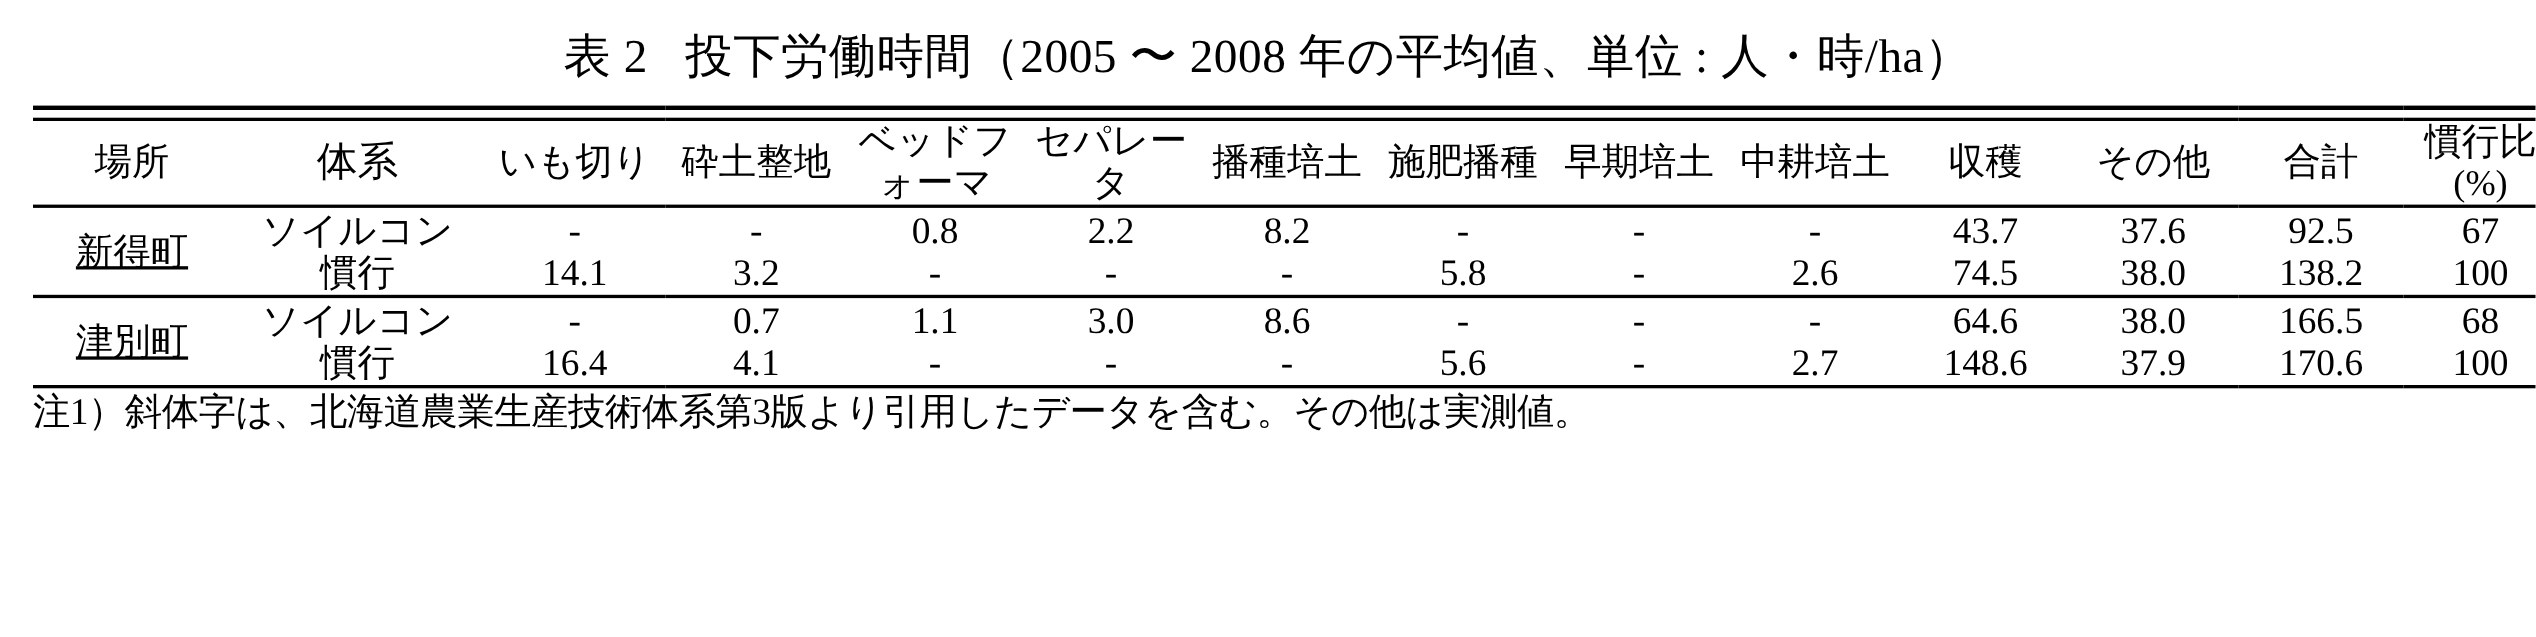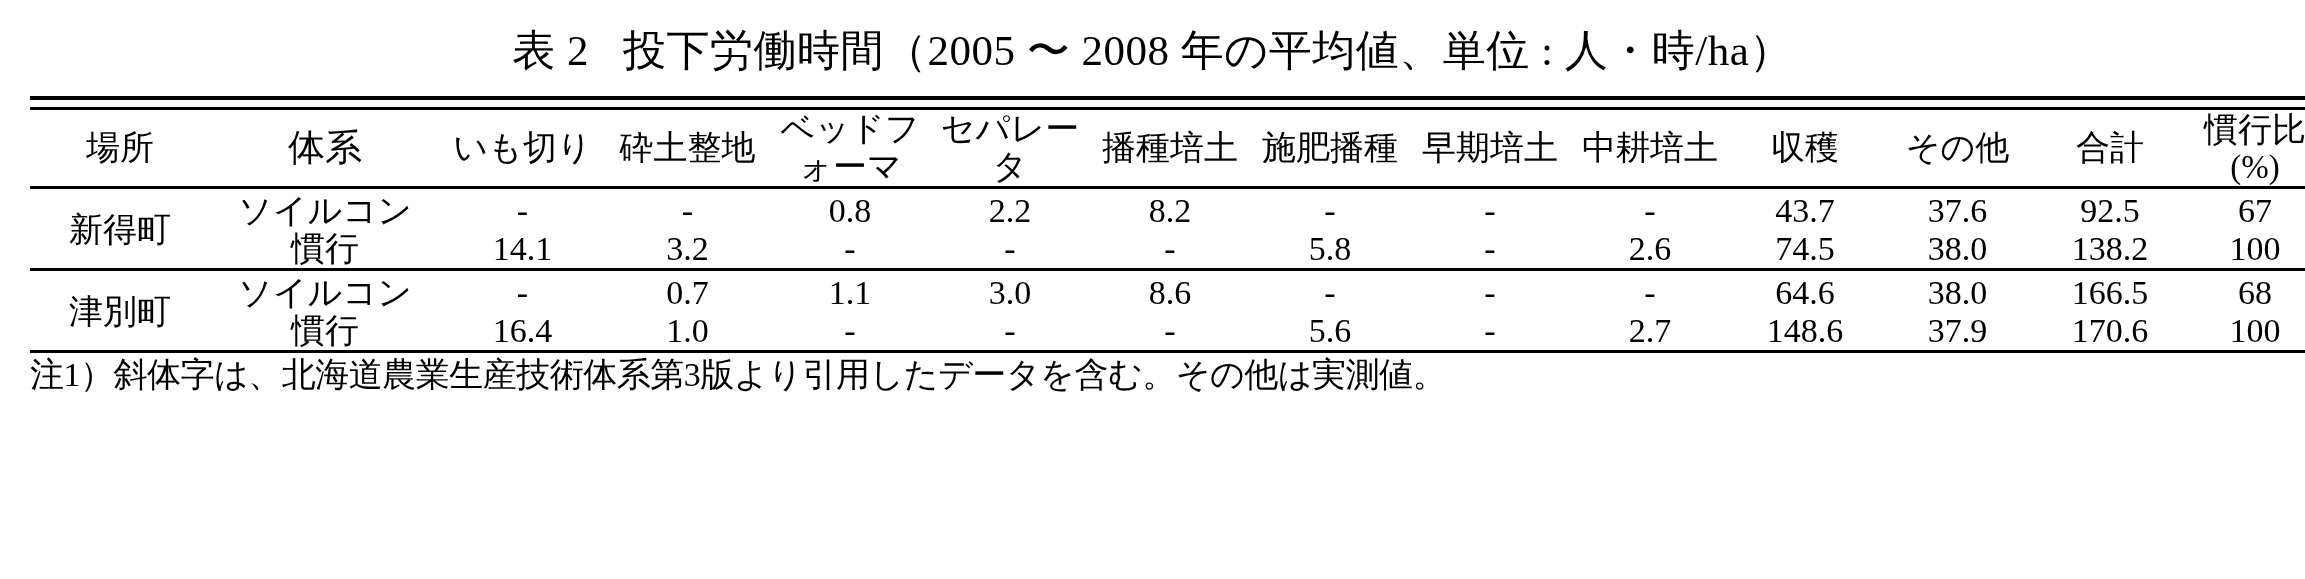--- a/index.html
+++ b/index.html
@@ -67,20 +67,21 @@
     font-size: 30px;
   }
   .hd-xsmall {
     font-size: 25px;
   }
   .hd-place {
     font-size: 37px;
   }
   .cell-place {
     font-size: 37px;
+    text-decoration: underline;
   }
   .cell-sys {
     font-size: 37px;
     text-align: center;
   }
   .data td {
     font-size: 36px;
     padding-top: 4px;
     padding-bottom: 4px;
   }
@@ -212,21 +213,21 @@
           <td>-</td>
           <td>64.6</td>
           <td class="ital">38.0</td>
           <td>166.5</td>
           <td>68</td>
         </tr>
 
         <tr class="data">
           <td class="cell-sys">慣行</td>
           <td class="ital">16.4</td>
-          <td class="ital">1.0</td>
+          <td class="ital">4.1</td>
           <td>-</td>
           <td>-</td>
           <td>-</td>
           <td>5.6</td>
           <td>-</td>
           <td class="ital">2.7</td>
           <td>148.6</td>
           <td class="ital">37.9</td>
           <td>170.6</td>
           <td>100</td>

